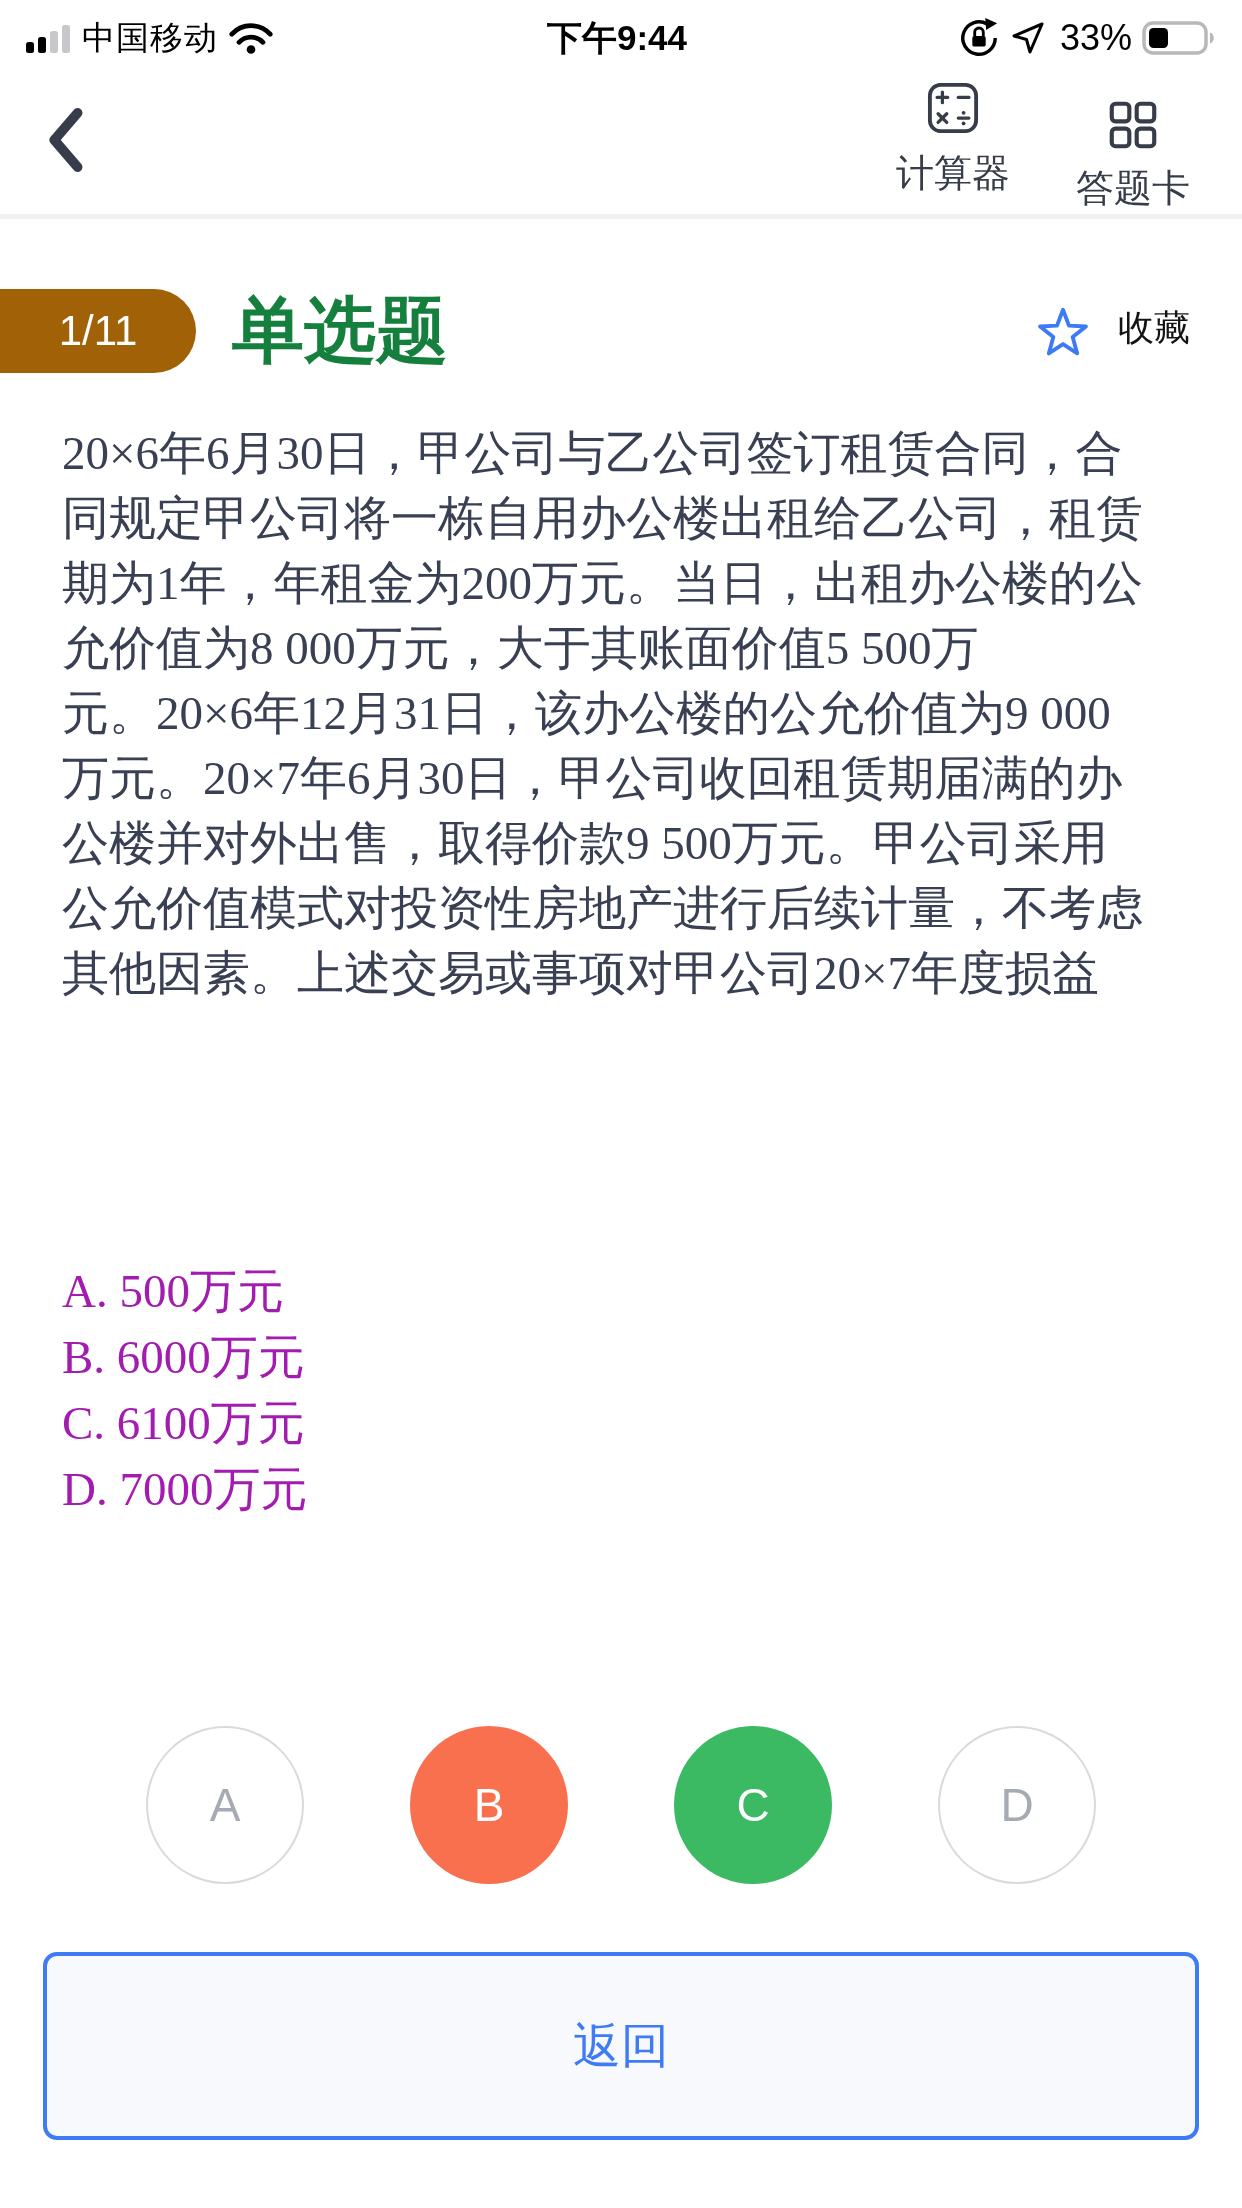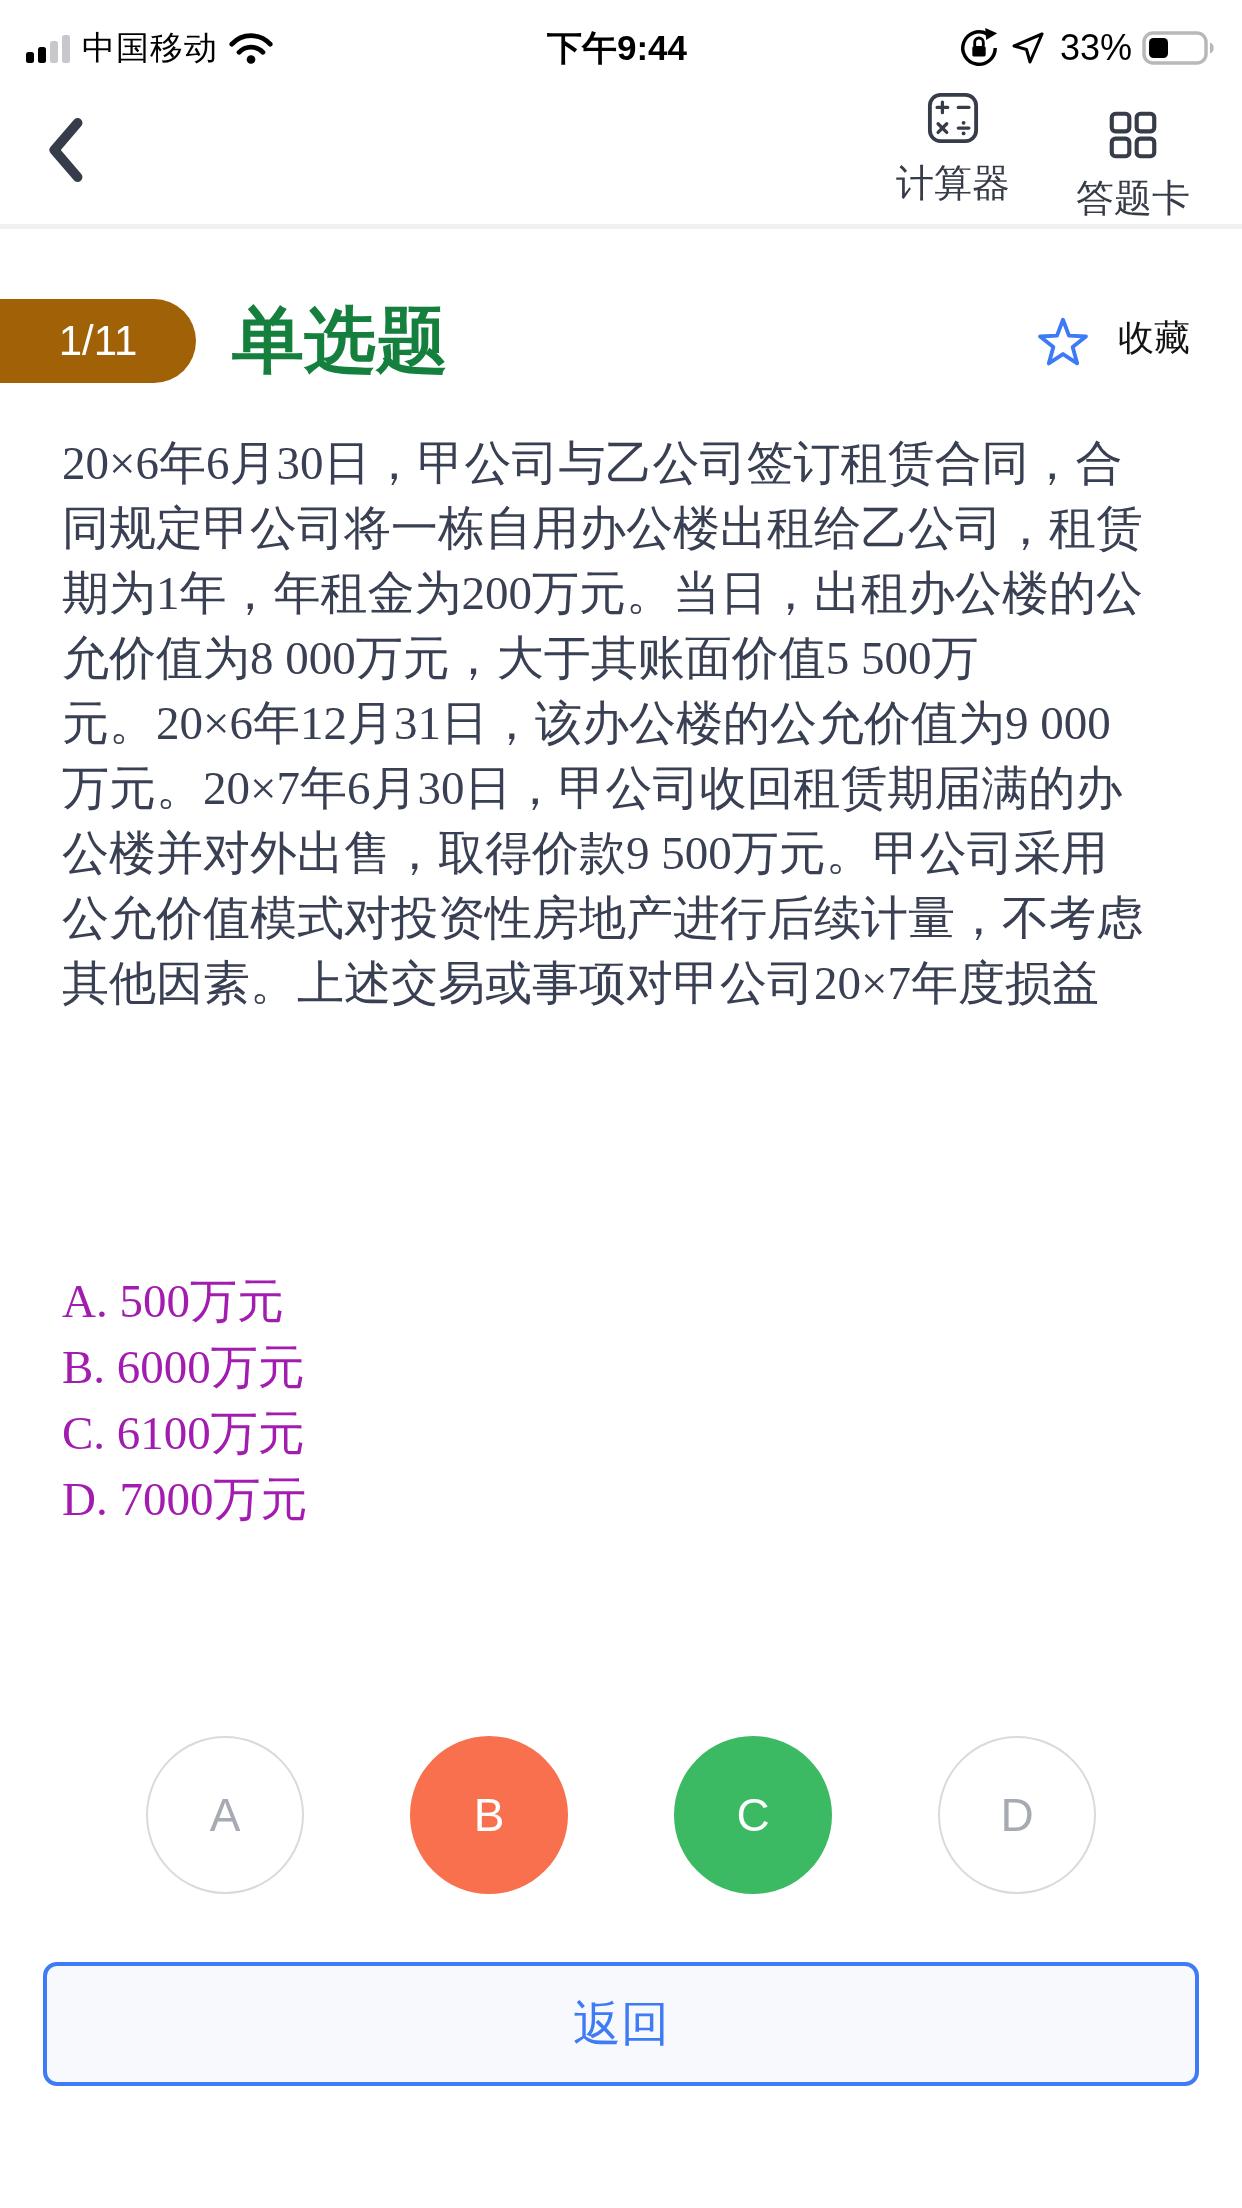--- a/index.html
+++ b/index.html
@@ -3,21 +3,21 @@
 <meta charset="utf-8">
 <style>
   html,body{margin:0;padding:0;}
   body{
     width:1242px;height:2208px;background:#ffffff;position:relative;overflow:hidden;
     font-family:"Liberation Sans","DejaVu Sans",sans-serif;color:#000;
   }
   
   .status-bar{
     height:66px;display:flex;align-items:center;justify-content:space-between;
-    padding:10px 26px 0 26px;box-sizing:border-box;position:relative;margin-top:10px;
+    padding:10px 26px 0 26px;box-sizing:border-box;position:relative;
   }
   .sb-left,.sb-right{display:flex;align-items:center;gap:10px;}
   .sb-carrier{font-size:33px;font-weight:400;letter-spacing:1px;}
   .sb-time{
     position:absolute;left:0;right:8px;text-align:center;
     font-size:35px;font-weight:700;pointer-events:none;
   }
   .sb-batt-pct{font-size:36px;font-weight:400;margin-left:4px;}
   
   .nav-header{
@@ -57,21 +57,21 @@
   .ans-circle{
     width:158px;height:158px;border-radius:50%;box-sizing:border-box;
     display:flex;align-items:center;justify-content:center;
     font-size:46px;font-weight:400;cursor:pointer;
   }
   .ans-circle.default{background:#fff;border:2px solid #d9dadc;color:#a6aab2;}
   .ans-circle.wrong{background:#f8704e;border:none;color:#fff;}
   .ans-circle.correct{background:#3cb963;border:none;color:#fff;}
   
   .return-btn{
-    margin:68px auto 0 auto;width:1156px;height:124px;box-sizing:border-box;
+    margin:68px auto 0 auto;width:1156px;height:188px;box-sizing:border-box;
     border:4px solid #3e7bf5;border-radius:14px;background:#f8f9fd;
     color:#3e7bf5;font-size:48px;
     display:flex;align-items:center;justify-content:center;cursor:pointer;
   }
   svg{display:block;}
 </style>
 </head>
 <body>
 
 <div class="status-bar">

